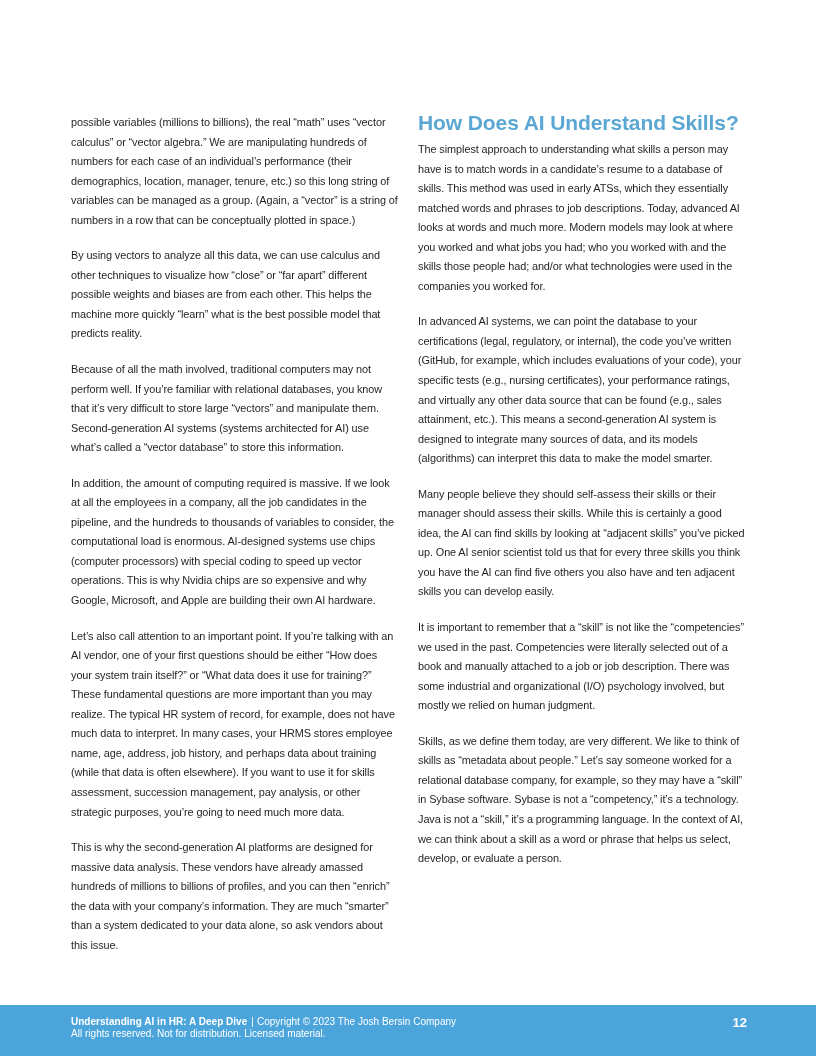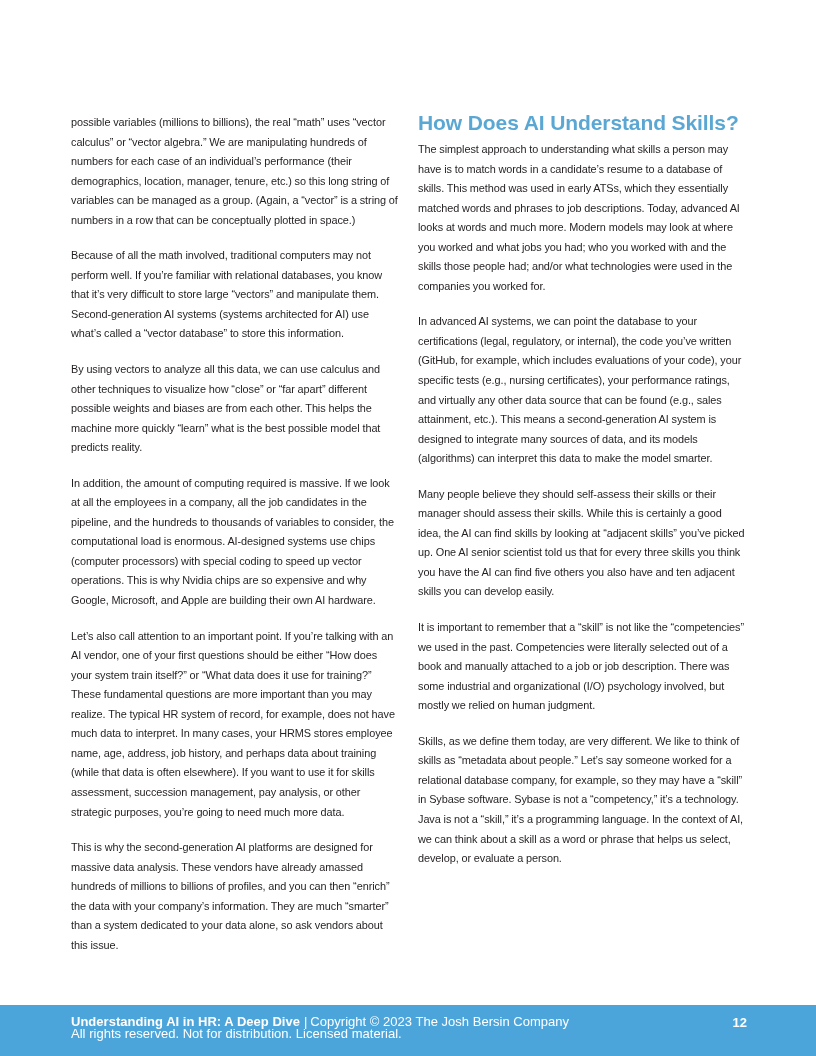--- a/index.html
+++ b/index.html
@@ -81,21 +81,21 @@
     top: 11px;
     right: 69px;
     display: flex;
     flex-direction: row;
     align-items: flex-start;
     justify-content: space-between;
   }
 
   .footer-text {
     color: #ffffff;
-    font-size: 13px;
+    font-size: 10px;
     line-height: 11.6px;
     letter-spacing: 0.02px;
   }
 
   .footer-line1 {
     white-space: nowrap;
   }
 
   .footer-doc-title {
     font-weight: bold;
@@ -121,22 +121,22 @@
 </style>
 </head>
 <body>
 
 <div class="page">
 
   <div class="columns">
 
     <div class="col">
       <p class="body-par">possible variables (millions to billions), the real “math” uses “vector calculus” or “vector algebra.” We are manipulating hundreds of numbers for each case of an individual’s performance (their demographics, location, manager, tenure, etc.) so this long string of variables can be managed as a group. (Again, a “vector” is a string of numbers in a row that can be conceptually plotted in space.)</p>
+      <p class="body-par">By using vectors to analyze all this data, we can use calculus and other techniques to visualize how “close” or “far apart” different possible weights and biases are from each other. This helps the machine more quickly “learn” what is the best possible model that predicts reality.</p>
       <p class="body-par">Because of all the math involved, traditional computers may not perform well. If you’re familiar with relational databases, you know that it’s very difficult to store large “vectors” and manipulate them. Second-generation AI systems (systems architected for AI) use what’s called a “vector database” to store this information.</p>
-      <p class="body-par">By using vectors to analyze all this data, we can use calculus and other techniques to visualize how “close” or “far apart” different possible weights and biases are from each other. This helps the machine more quickly “learn” what is the best possible model that predicts reality.</p>
       <p class="body-par">In addition, the amount of computing required is massive. If we look at all the employees in a company, all the job candidates in the pipeline, and the hundreds to thousands of variables to consider, the computational load is enormous. AI-designed systems use chips (computer processors) with special coding to speed up vector operations. This is why Nvidia chips are so expensive and why Google, Microsoft, and Apple are building their own AI hardware.</p>
       <p class="body-par">Let’s also call attention to an important point. If you’re talking with an AI vendor, one of your first questions should be either “How does your system train itself?” or “What data does it use for training?” These fundamental questions are more important than you may realize. The typical HR system of record, for example, does not have much data to interpret. In many cases, your HRMS stores employee name, age, address, job history, and perhaps data about training (while that data is often elsewhere). If you want to use it for skills assessment, succession management, pay analysis, or other strategic purposes, you’re going to need much more data.</p>
       <p class="body-par">This is why the second-generation AI platforms are designed for massive data analysis. These vendors have already amassed hundreds of millions to billions of profiles, and you can then “enrich” the data with your company’s information. They are much “smarter” than a system dedicated to your data alone, so ask vendors about this issue.</p>
     </div>
 
     <div class="col">
       <h2 class="section-heading">How Does AI Understand Skills?</h2>
       <p class="body-par">The simplest approach to understanding what skills a person may have is to match words in a candidate’s resume to a database of skills. This method was used in early ATSs, which they essentially matched words and phrases to job descriptions. Today, advanced AI looks at words and much more. Modern models may look at where you worked and what jobs you had; who you worked with and the skills those people had; and/or what technologies were used in the companies you worked for.</p>
       <p class="body-par">In advanced AI systems, we can point the database to your certifications (legal, regulatory, or internal), the code you’ve written (GitHub, for example, which includes evaluations of your code), your specific tests (e.g., nursing certificates), your performance ratings, and virtually any other data source that can be found (e.g., sales attainment, etc.). This means a second-generation AI system is designed to integrate many sources of data, and its models (algorithms) can interpret this data to make the model smarter.</p>
       <p class="body-par">Many people believe they should self-assess their skills or their manager should assess their skills. While this is certainly a good idea, the AI can find skills by looking at “adjacent skills” you’ve picked up. One AI senior scientist told us that for every three skills you think you have the AI can find five others you also have and ten adjacent skills you can develop easily.</p>

